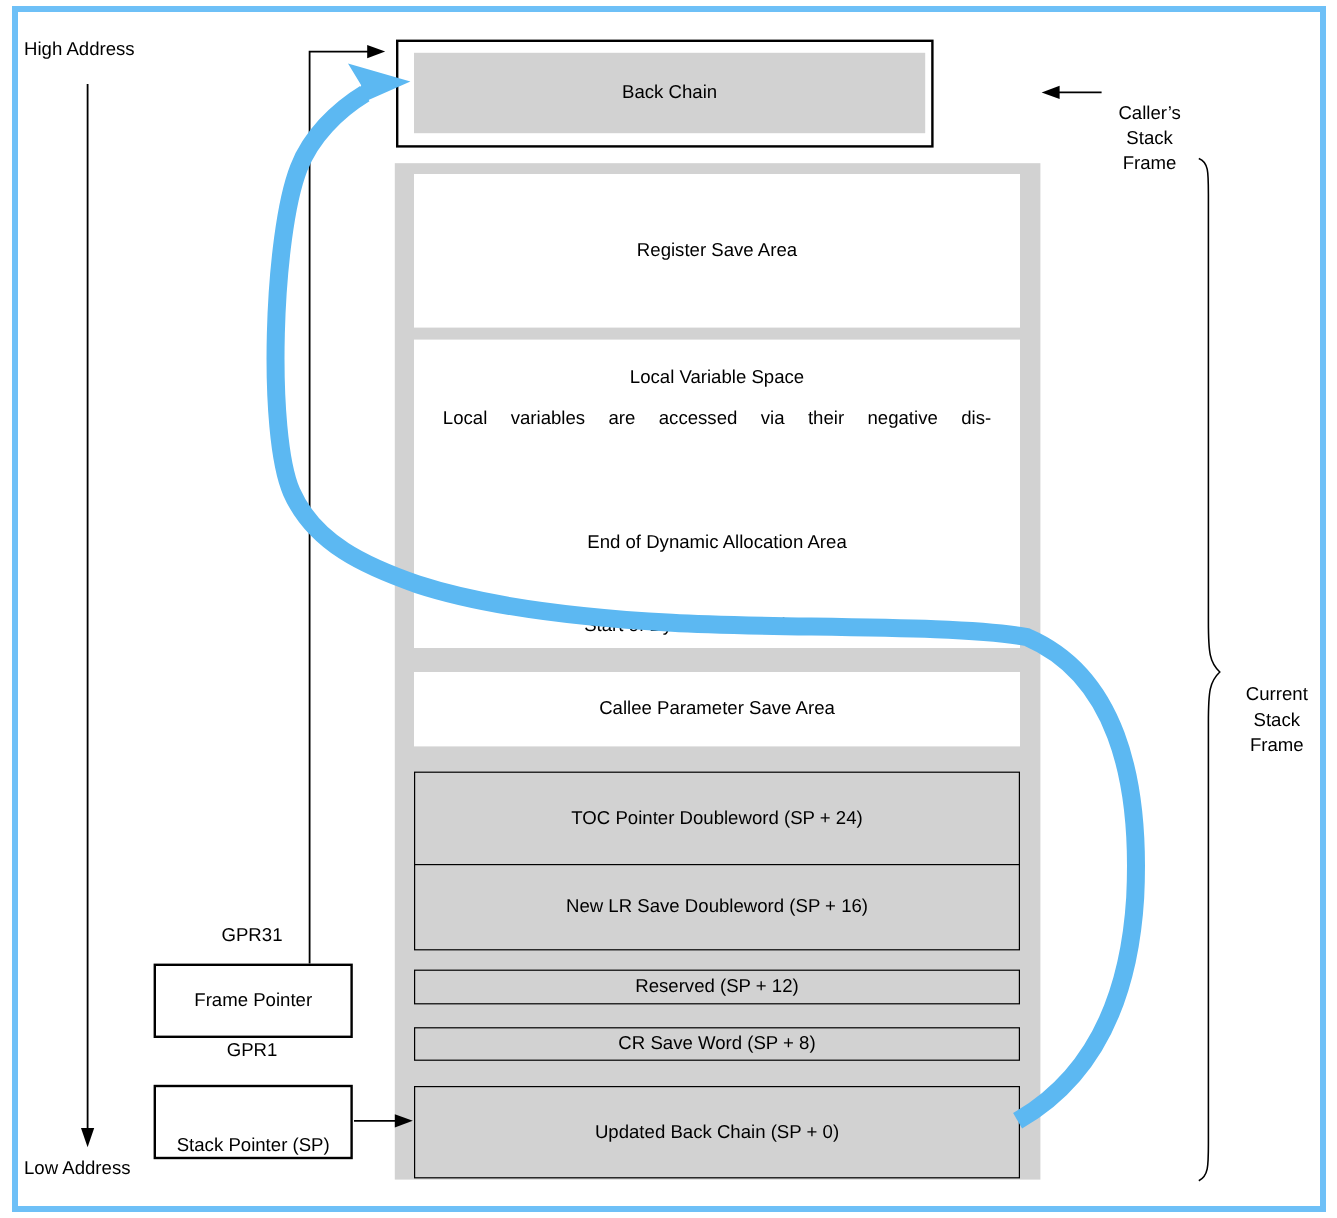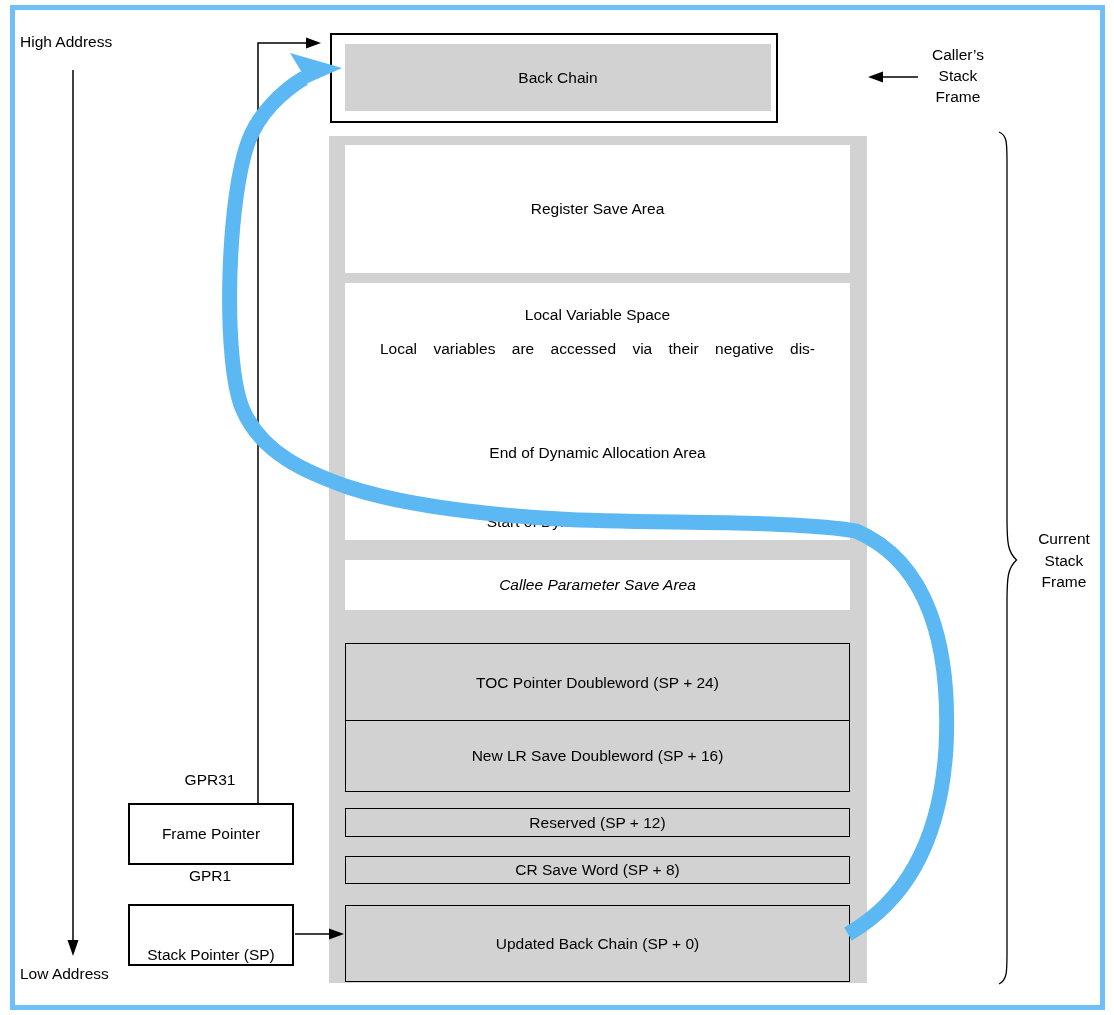--- a/index.html
+++ b/index.html
@@ -7,21 +7,21 @@
     width:1114px;height:1015px;position:relative;background:#ffffff;
     font-family:"Liberation Sans","DejaVu Sans",sans-serif;
     color:#000;font-size:15.5px;overflow:hidden;
   }
   .frame-border{
     position:absolute;left:10px;top:5px;right:9px;bottom:5px;
     border:5px solid #6ec0f7;pointer-events:none;
   }
   .abs{position:absolute;}
   .lbl{white-space:pre-line;line-height:21px;}
-  .center{text-align:center;}
+  .center{text-align:center;margin-top:40px;}
 
   
   .back-chain-outer{
     left:330px;top:33px;width:448px;height:90px;
     background:#fff;border:2px solid #000;box-sizing:border-box;
   }
   .back-chain-inner{
     position:absolute;left:13px;top:9px;right:5px;bottom:10px;
     background:#d2d2d2;display:flex;align-items:center;justify-content:center;
   }
@@ -33,29 +33,29 @@
   .slot{
     position:absolute;left:345px;width:505px;box-sizing:border-box;
     display:flex;align-items:center;justify-content:center;text-align:center;
   }
   .slot.white{background:#ffffff;}
   .slot.grayb{background:#d2d2d2;border:1.5px solid #000;}
 
   .slot-register{top:145px;height:128px;}
   .slot-local{top:283px;height:162px;display:block;}
   .slot-dynamic{top:420px;height:120px;flex-direction:column;justify-content:space-between;padding:24px 0 9px 0;}
-  .slot-callee{top:560px;height:50px;font-style:italic;}
+  .slot-callee{top:560px;height:62px;}
   .slot-toc{top:643px;height:80px;}
   .slot-newlr{top:720px;height:72px;}
   .slot-reserved{top:808px;height:29px;}
   .slot-crsave{top:856px;height:28px;}
   .slot-updated{top:905px;height:77px;}
 
   .local-title{padding-top:23px;text-align:center;}
-  .local-desc{margin-top:11px;padding:0 35px;line-height:28px;text-align:left;}
+  .local-desc{margin-top:11px;padding:0 24px;line-height:28px;text-align:left;}
   .local-desc .just{text-align:justify;text-align-last:justify;}
 
   
   .reg-box{
     left:128px;width:166px;height:62px;background:#fff;border:2px solid #000;
     box-sizing:border-box;display:flex;align-items:center;justify-content:center;text-align:center;
   }
   .frame-pointer-box{top:803px;}
   .stack-pointer-box{top:904px;align-items:flex-end;}
   .gpr-label{left:160px;width:100px;text-align:center;}

